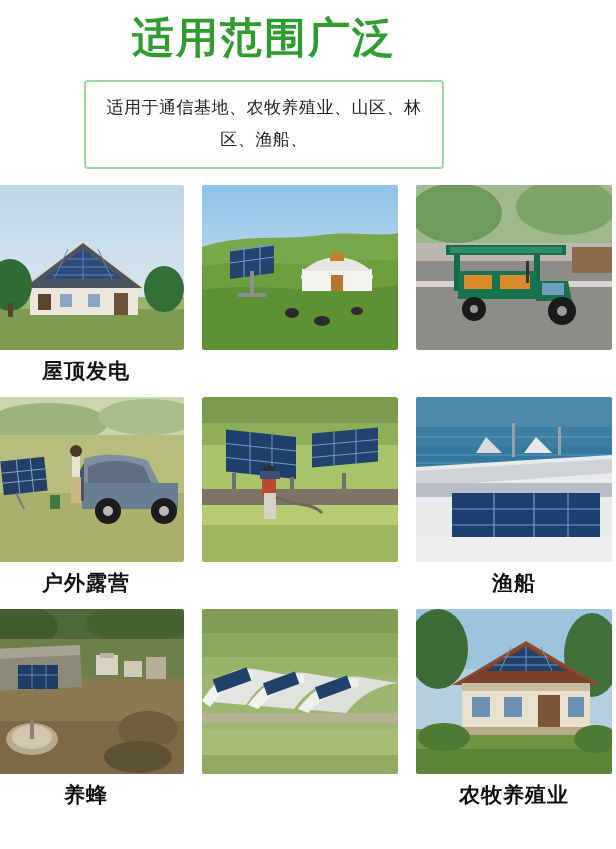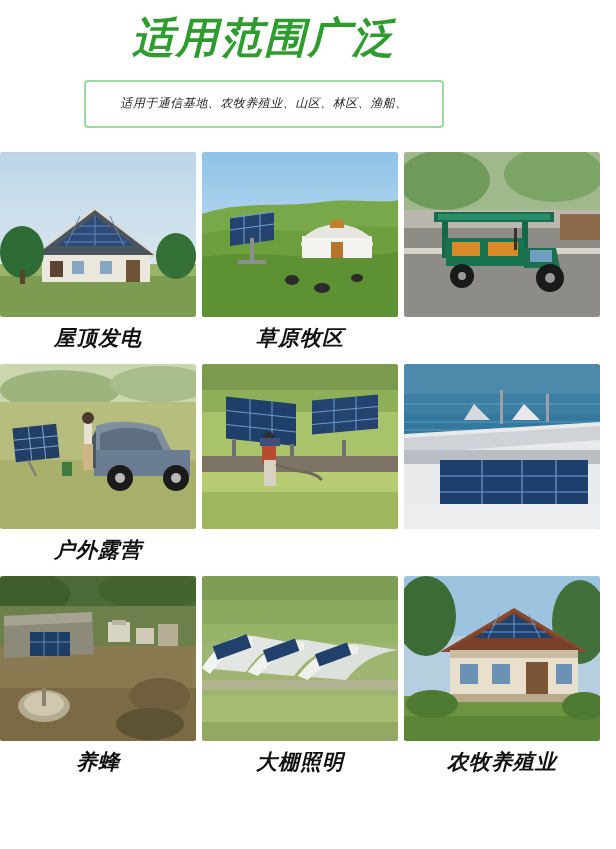--- a/index.html
+++ b/index.html
@@ -11,21 +11,20 @@
     height: 849px;
     background: #ffffff;
     font-family: "Liberation Sans", sans-serif;
     overflow: hidden;
   }
   .page {
     position: relative;
     width: 528px;
     height: 849px;
     background: #ffffff;
-    font-style: italic;
   }
   .title {
     text-align: center;
     font-size: 42px;
     font-weight: bold;
     color: #2e9c2e;
     letter-spacing: 2px;
     padding-top: 14px;
     line-height: 1.15;
     font-family: "DejaVu Sans", "Liberation Sans", sans-serif;
@@ -33,32 +32,32 @@
   .subtitle-box {
     width: 360px;
     margin: 18px auto 0 auto;
     border: 2px solid #9fd89f;
     border-radius: 4px;
     padding: 10px 14px 12px 14px;
     box-sizing: border-box;
   }
   .subtitle-line {
     text-align: center;
-    font-size: 12px;
+    font-size: 17px;
     color: #222222;
     line-height: 1.85;
     letter-spacing: 0.5px;
     font-family: "DejaVu Sans", "Liberation Sans", sans-serif;
   }
   .grid {
-    margin: 24px auto 0 auto;
+    margin: 16px auto 0 auto;
     width: 600px;
     display: grid;
     grid-template-columns: 196px 196px 196px;
-    gap: 6px 6px;
+    gap: 6px 18px;
     justify-content: center;
   }
   .cell {
     width: 196px;
   }
   .photo {
     width: 196px;
     height: 165px;
     border-radius: 3px;
     overflow: hidden;
@@ -154,21 +153,20 @@
             <line x1="42" y1="61" x2="42" y2="93"></line>
             <line x1="58" y1="59" x2="58" y2="91"></line>
           </g>
           <rect x="48" y="86" width="4" height="26" fill="#8e8e8e"></rect>
           <rect x="36" y="108" width="28" height="4" fill="#8e8e8e"></rect>
           <ellipse cx="90" cy="128" rx="7" ry="5" fill="#2b2b2b"></ellipse>
           <ellipse cx="120" cy="136" rx="8" ry="5" fill="#2b2b2b"></ellipse>
           <ellipse cx="155" cy="126" rx="6" ry="4" fill="#2b2b2b"></ellipse>
         </svg>
       </div>
-      <div class="caption">草原牧区</div>
     </div>
 
     <div class="cell">
       <div class="photo">
         <svg viewBox="0 0 196 165" preserveAspectRatio="none">
           <rect x="0" y="0" width="196" height="165" fill="#cfd9c4"></rect>
           <rect x="0" y="0" width="196" height="62" fill="#9fb98c"></rect>
           <ellipse cx="40" cy="28" rx="46" ry="30" fill="#6f9a5c"></ellipse>
           <ellipse cx="150" cy="22" rx="50" ry="28" fill="#7ba466"></ellipse>
           <rect x="0" y="58" width="196" height="18" fill="#b9b7ae"></rect>
@@ -285,20 +283,21 @@
             <line x1="78" y1="96" x2="78" y2="144"></line>
             <line x1="118" y1="96" x2="118" y2="144"></line>
             <line x1="152" y1="96" x2="152" y2="144"></line>
           </g>
           <rect x="0" y="140" width="196" height="25" fill="#eceef0"></rect>
           <rect x="96" y="26" width="3" height="34" fill="#9aa0a6"></rect>
           <rect x="142" y="30" width="3" height="28" fill="#9aa0a6"></rect>
           <path d="M70,40 L86,56 L60,56 Z" fill="#d7d9dc"></path>
         </svg>
       </div>
+      <div class="caption">渔船</div>
     </div>
 
     <div class="cell">
       <div class="photo">
         <svg viewBox="0 0 196 165" preserveAspectRatio="none">
           <rect x="0" y="0" width="196" height="165" fill="#8a7654"></rect>
           <rect x="0" y="0" width="196" height="34" fill="#4c6a37"></rect>
           <ellipse cx="30" cy="18" rx="40" ry="22" fill="#3e5c2c"></ellipse>
           <ellipse cx="150" cy="14" rx="52" ry="20" fill="#45632f"></ellipse>
           <rect x="0" y="30" width="196" height="44" fill="#6d7f4a"></rect>
@@ -340,21 +339,20 @@
           <path d="M46,96 Q72,60 104,64 L140,70 Q110,74 92,100 Z" fill="#dfe3de"></path>
           <path d="M46,96 Q72,62 102,66 L102,74 Q76,76 56,100 Z" fill="#f0f2ee"></path>
           <path d="M96,100 Q124,64 158,68 L196,74 Q164,78 144,104 Z" fill="#dde1dc"></path>
           <path d="M96,100 Q124,66 156,70 L156,78 Q128,80 106,104 Z" fill="#eef0ec"></path>
           <rect x="12" y="64" width="36" height="14" fill="#22406c" transform="rotate(-20 30 71)"></rect>
           <rect x="62" y="68" width="34" height="13" fill="#22406c" transform="rotate(-20 79 74)"></rect>
           <rect x="114" y="72" width="34" height="13" fill="#22406c" transform="rotate(-20 131 78)"></rect>
           <rect x="0" y="104" width="196" height="10" fill="#b3b392"></rect>
         </svg>
       </div>
-      <div class="caption">大棚照明</div>
     </div>
 
     <div class="cell">
       <div class="photo">
         <svg viewBox="0 0 196 165" preserveAspectRatio="none">
           <rect x="0" y="0" width="196" height="165" fill="#b6cfe0"></rect>
           <rect x="0" y="0" width="196" height="60" fill="#9cc4de"></rect>
           <ellipse cx="22" cy="40" rx="30" ry="40" fill="#3d6b35"></ellipse>
           <ellipse cx="176" cy="46" rx="28" ry="42" fill="#42703a"></ellipse>
           <rect x="0" y="120" width="196" height="45" fill="#6d9440"></rect>

